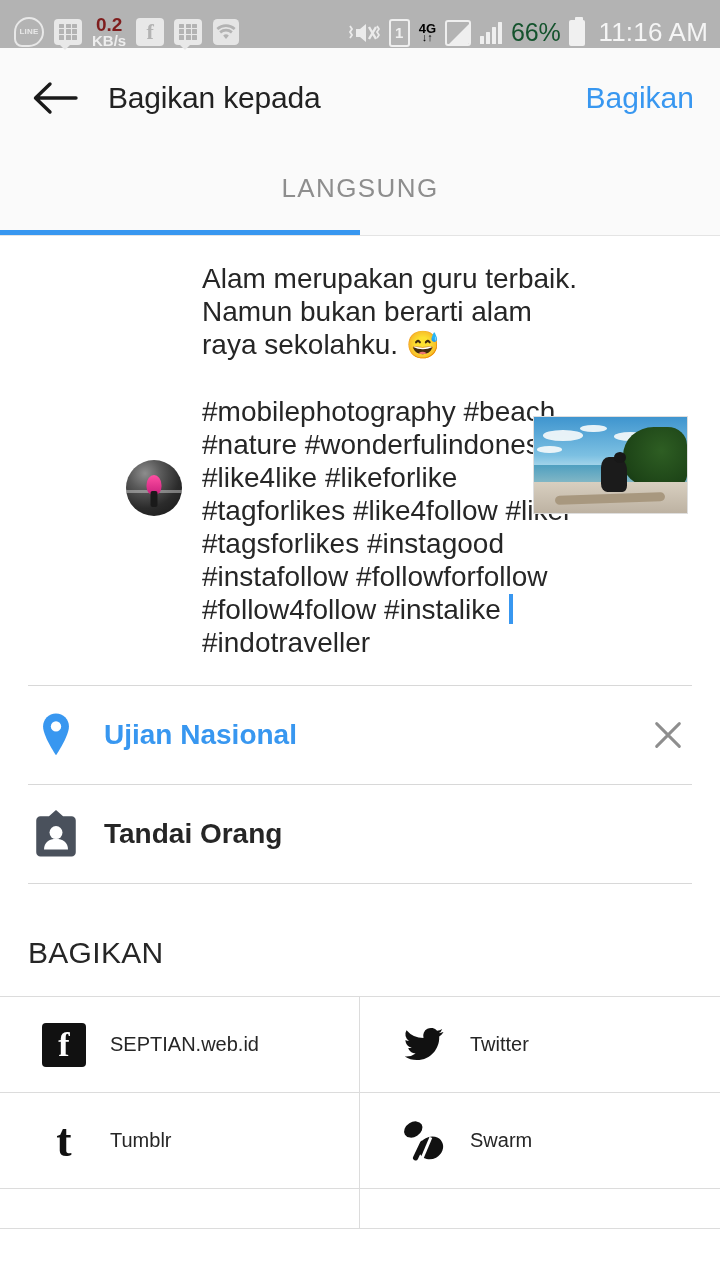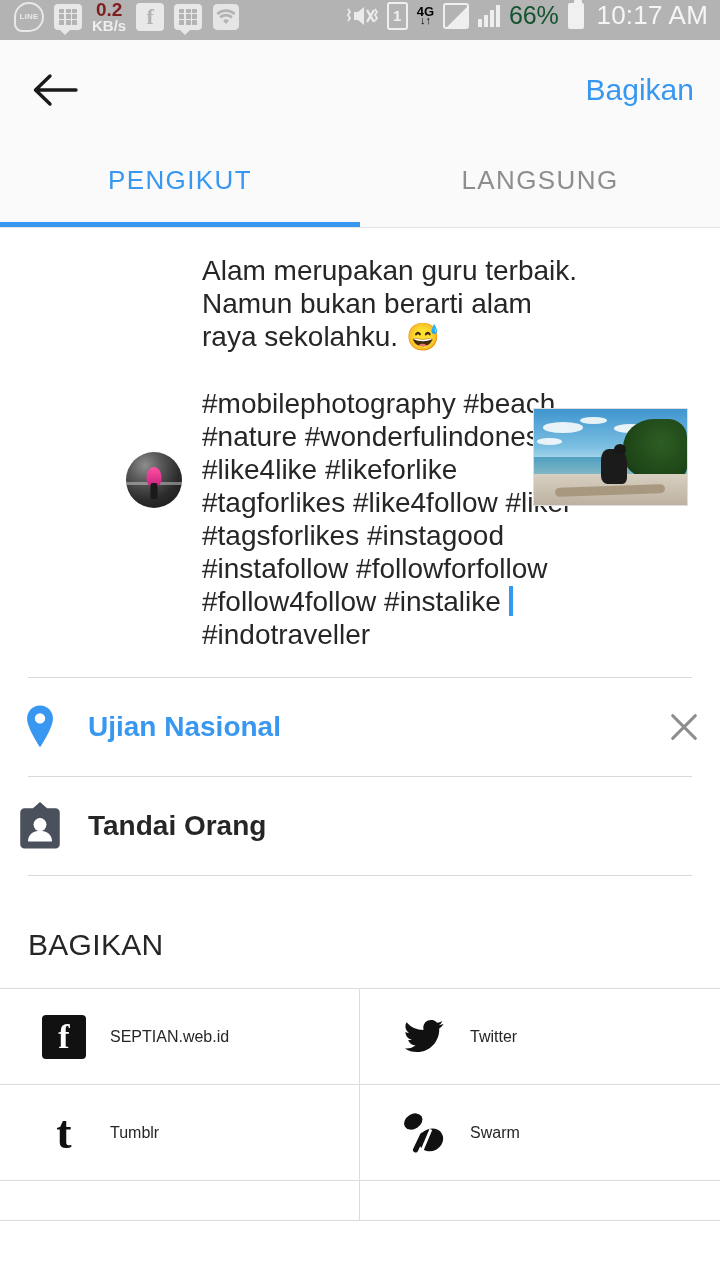--- a/index.html
+++ b/index.html
@@ -6,23 +6,23 @@
   html, body {
     width: 720px; height: 1280px;
     background: #ffffff;
     font-family: "Liberation Sans", sans-serif;
     overflow: hidden;
   }
   #screen { position: relative; width: 720px; height: 1280px; background:#fff; }
 
   
   .statusbar {
-    height: 40px; background: #b3b3b3;
-    display: flex; align-items: flex-start;
-    padding: 0 12px 16px 14px;
+    height: 48px; background: #b3b3b3;
+    display: flex; align-items: flex-end;
+    padding: 0 12px 0 14px;
     color: #f2f2f2;
   }
   .sb-left { display:flex; align-items:center; gap:10px; }
   .sb-right { display:flex; align-items:center; gap:9px; margin-left:auto; }
   .sb-ico { display:block; opacity:.95; }
   .line-badge {
     width:30px;height:30px;border:2.5px solid #e8e8e8;border-radius:50% 50% 50% 8px;
     display:flex;align-items:center;justify-content:center;
     font-size:8px;font-weight:bold;letter-spacing:.2px;color:#e8e8e8;
   }
@@ -119,38 +119,38 @@
     border-radius:48% 30% 18% 40%;}
   .thumb .log{position:absolute;left:14%;bottom:11%;width:72%;height:9%;
     background:#a8987f;border-radius:6px;transform:rotate(-2deg);}
   .thumb .person{position:absolute;left:44%;bottom:22%;width:17%;height:36%;
     background:#1b1b1b;border-radius:30% 40% 18% 24%;}
   .thumb .head{position:absolute;left:52%;bottom:52%;width:8%;height:12%;
     background:#181818;border-radius:50%;}
 
   
   .divider{height:1px;background:#d8d8d8;margin:0 28px;}
-  .opt-row{display:flex;align-items:center;height:98px;padding:0 12px;cursor:pointer;}
+  .opt-row{display:flex;align-items:center;height:98px;padding:0 28px;cursor:pointer;}
   .opt-icon{width:56px;display:flex;align-items:center;justify-content:center;flex:0 0 56px;}
   .opt-label{margin-left:20px;font-size:28px;}
   .opt-label.link{color:#3897f0;font-weight:700;}
   .opt-label.dark{color:#262626;font-weight:700;}
   .row-x{margin-left:auto;width:48px;height:48px;display:flex;align-items:center;
          justify-content:center;cursor:pointer;}
 
   
   .section-title{font-size:30px;color:#262626;padding:52px 28px 26px 28px;letter-spacing:.3px;}
   .share-grid{display:grid;grid-template-columns:1fr 1fr;border-top:1px solid #dcdcdc;}
   .share-cell{
     height:96px;display:flex;align-items:center;padding-left:38px;cursor:pointer;
     border-bottom:1px solid #dcdcdc;
   }
   .share-cell.left{border-right:1px solid #dcdcdc;}
   .share-ico{width:52px;display:flex;align-items:center;justify-content:center;flex:0 0 52px;}
-  .share-name{margin-left:20px;font-size:16px;color:#262626;}
+  .share-name{margin-left:20px;font-size:20px;color:#262626;}
   .fb-icon{width:44px;height:44px;background:#111;border-radius:4px;color:#fff;
            display:flex;align-items:center;justify-content:center;
            font-family:"Liberation Serif",serif;font-size:34px;font-weight:bold;line-height:1;}
   .tumblr-icon{font-family:"Liberation Serif",serif;font-size:46px;font-weight:bold;color:#111;line-height:1;}
 </style>
 </head>
 <body>
 
 <div id="screen">
 
@@ -214,35 +214,35 @@
       </div>
       <div class="sqslash"></div>
       <div class="bars">
         <i style="height:8px"></i>
           <i style="height:12px"></i>
           <i style="height:17px"></i>
           <i style="height:22px"></i>
       </div>
       <span class="pct">66%</span>
       <div class="batt"></div>
-      <span class="clock">10:17 AM</span>
+      <span class="clock">11:16 AM</span>
     </div>
   </div>
 
   <div class="appbar">
     <div class="back-arrow">
       <svg width="46" height="36" viewBox="0 0 46 36">
         <path d="M44 18H4M18 4L3.5 18 18 32" stroke="#1a1a1a" stroke-width="3.4" fill="none" stroke-linecap="round" stroke-linejoin="round"></path>
       </svg>
     </div>
+    <div class="title">Bagikan kepada</div>
     <div class="share-action">Bagikan</div>
   </div>
 
   <div class="tabs">
-    <div class="tab active">PENGIKUT</div>
     <div class="tab inactive">LANGSUNG</div>
     <div class="tab-ind"></div>
   </div>
 
   <div class="caption-row">
     <div class="avatar">
       <div class="horizon"></div>
       <div class="fig"></div>
       <div class="fig2"></div>
     </div>

